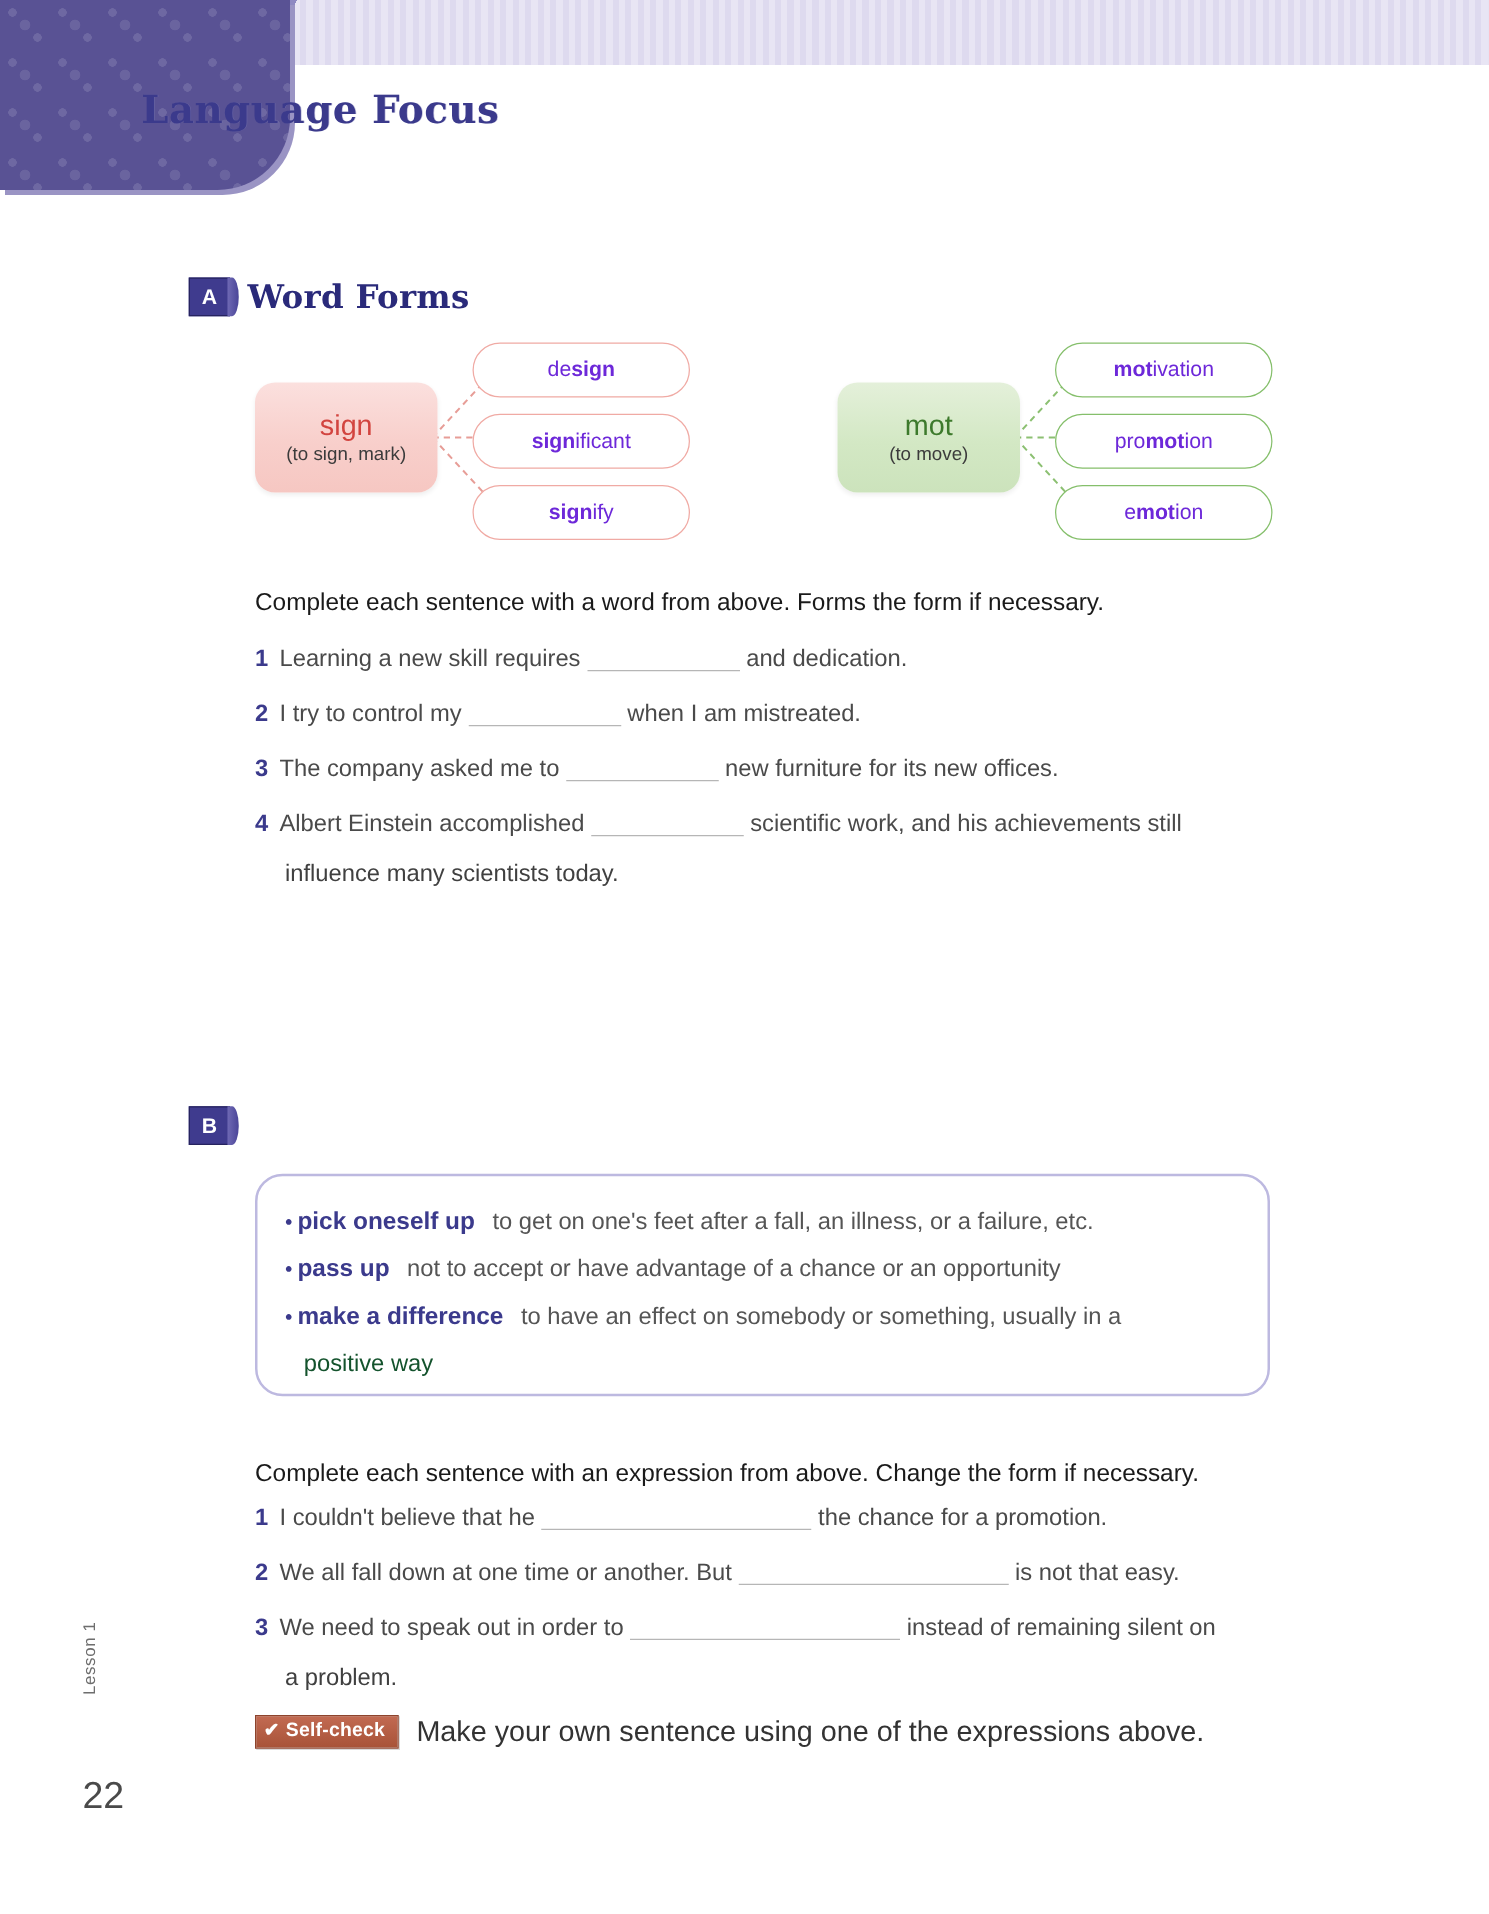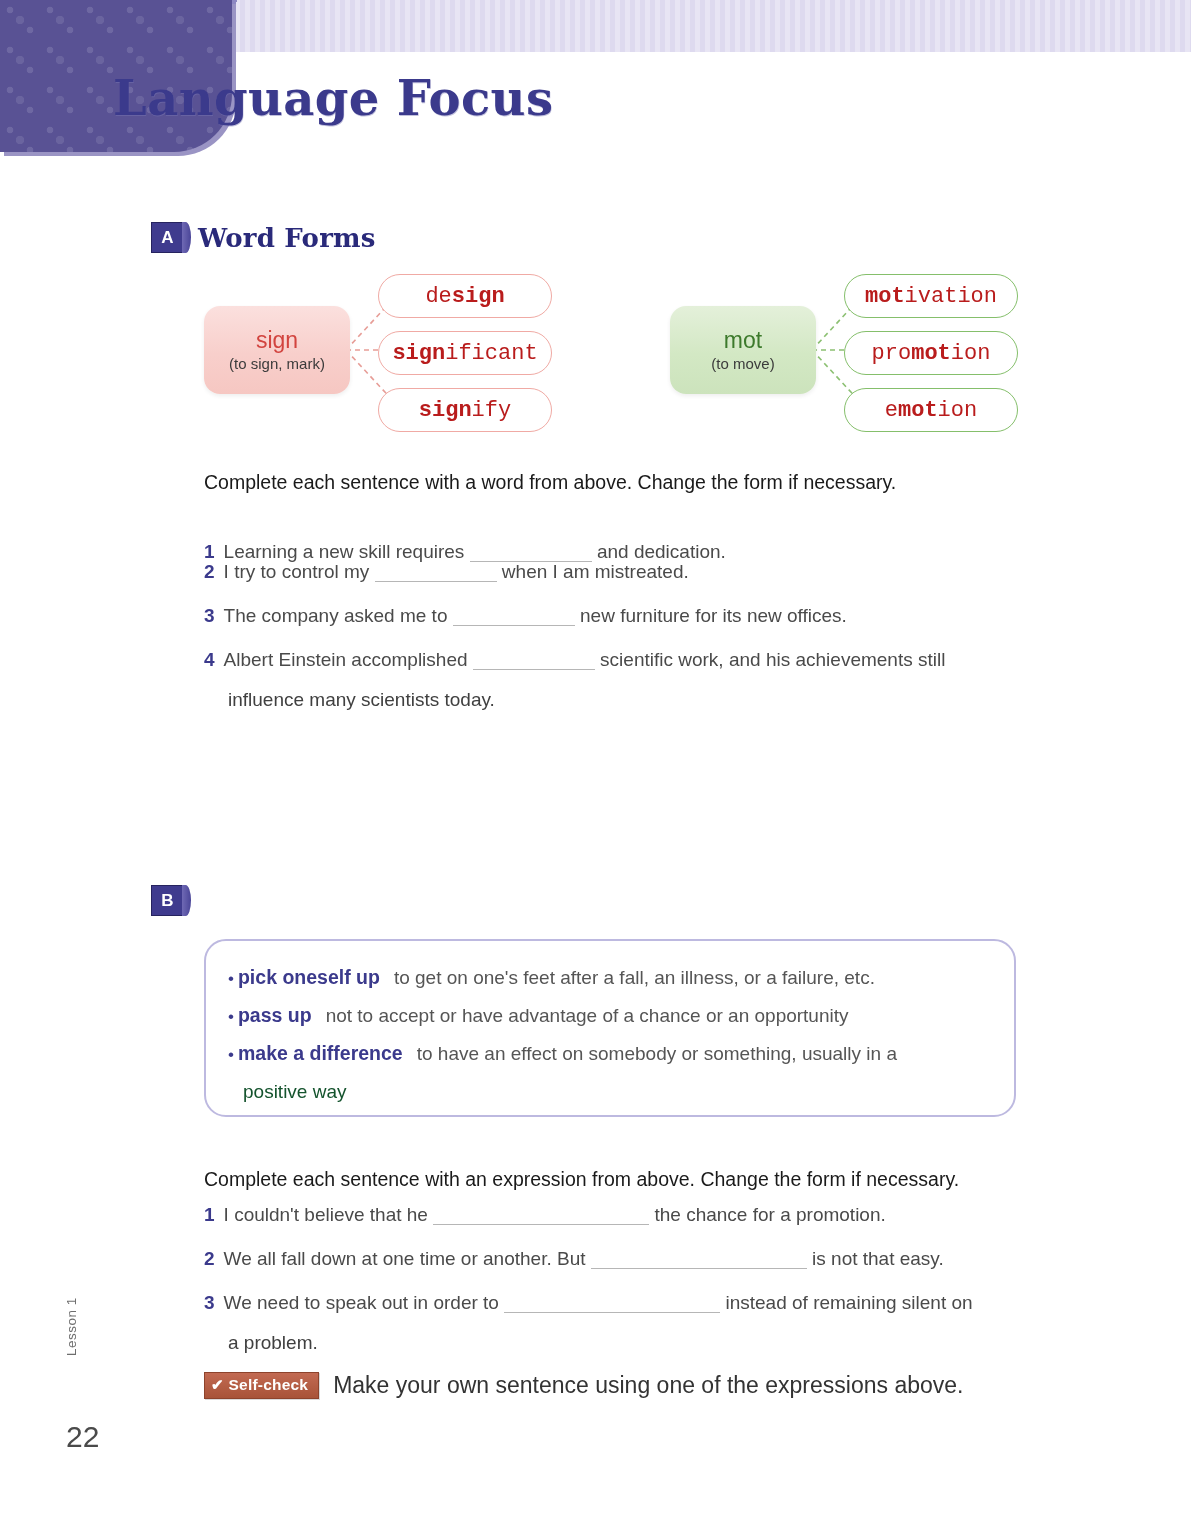--- a/index.html
+++ b/index.html
@@ -61,21 +61,21 @@
     border-bottom-right-radius: 58px;
     background-image:
       radial-gradient(circle at 20px 20px, rgba(255,255,255,0.10) 4px, transparent 4.5px);
     background-size: 40px 40px;
   }
 
   .page-title {
     position: absolute;
     left: 113px; top: 70px;
     font-family: "DejaVu Serif", serif;
-    font-size: 48px;
+    font-size: 31px;
     font-weight: bold;
     color: #3b3a8c;
     letter-spacing: 0.4px;
     z-index: 5;
     white-space: nowrap;
     text-shadow: 0.6px 0.6px 0 rgba(120,118,180,0.45);
   }
 
   
   .section-head {
@@ -148,23 +148,22 @@
   }
 
   .wf-item {
     position: absolute;
     width: 172px; height: 42px;
     border-radius: 22px;
     background: #ffffff;
     display: flex;
     align-items: center;
     justify-content: center;
-    font-size: 22px;
-    color: #b91c1c;
-    font-family: Liberation Mono, monospace;
+    font-size: 17px;
+    color: #6d28d9;
   }
   .wf-item.pink { border: 1.6px solid #f0aaa4; }
   .wf-item.green { border: 1.6px solid #85bf6b; }
   .wf-item b { font-weight: bold; }
 
   .wf-connect { position: absolute; }
 
   
   .instruction {
     position: absolute;
@@ -361,23 +360,23 @@
       <span>ion</span>
   </div>
 
   <div class="wf-item green" style="left:844px; top:388px;">
     <span>e</span>
       <b>mot</b>
       <span>ion</span>
   </div>
 </div>
 
-<div class="instruction" style="left:204px; top:471px;">Complete each sentence with a word from above. Change the form if necessary.</div>
-
-<div class="q-item" style="left:204px; top:518px;margin-top:24px;">
+<div class="instruction" style="left:204px; top:471px;">Complete each sentence with a word from above. Forms the form if necessary.</div>
+
+<div class="q-item" style="left:204px; top:518px;">
   <span class="q-num">1</span><span>Learning a new skill requires</span>
   <span class="blank" style="width:122px;"></span>
   <span>and dedication.</span>
 </div>
 
 <div class="q-item" style="left:204px; top:562px;">
   <span class="q-num">2</span><span>I try to control my</span>
   <span class="blank" style="width:122px;"></span>
   <span>when I am mistreated.</span>
 </div>

